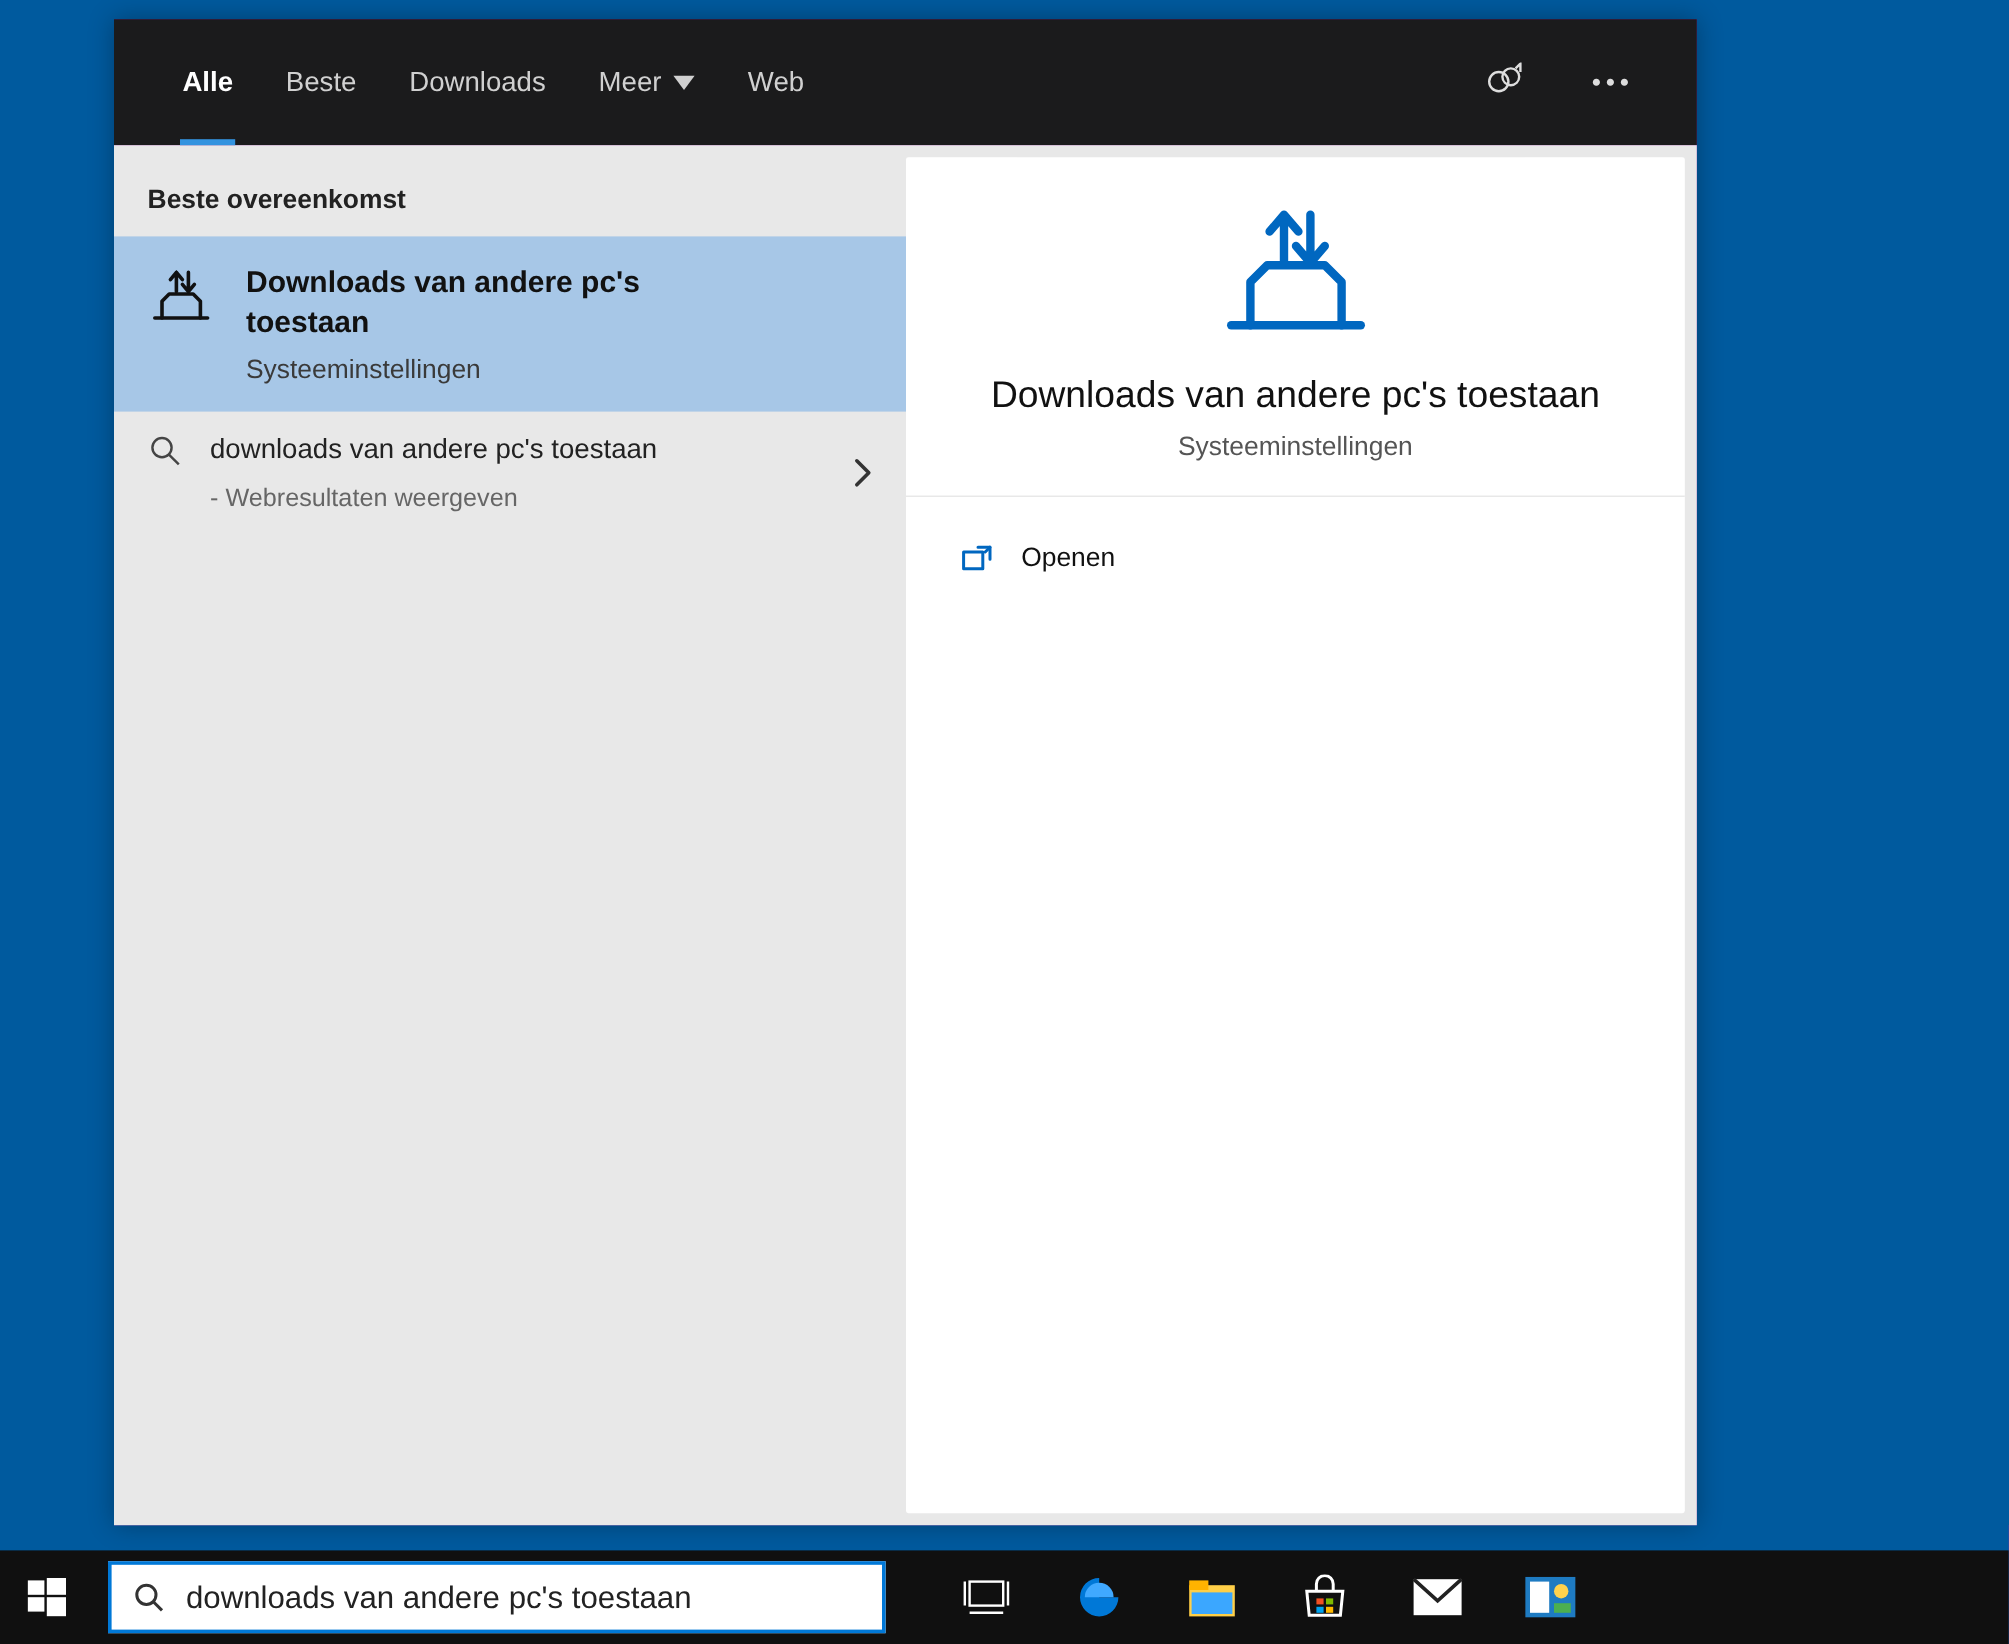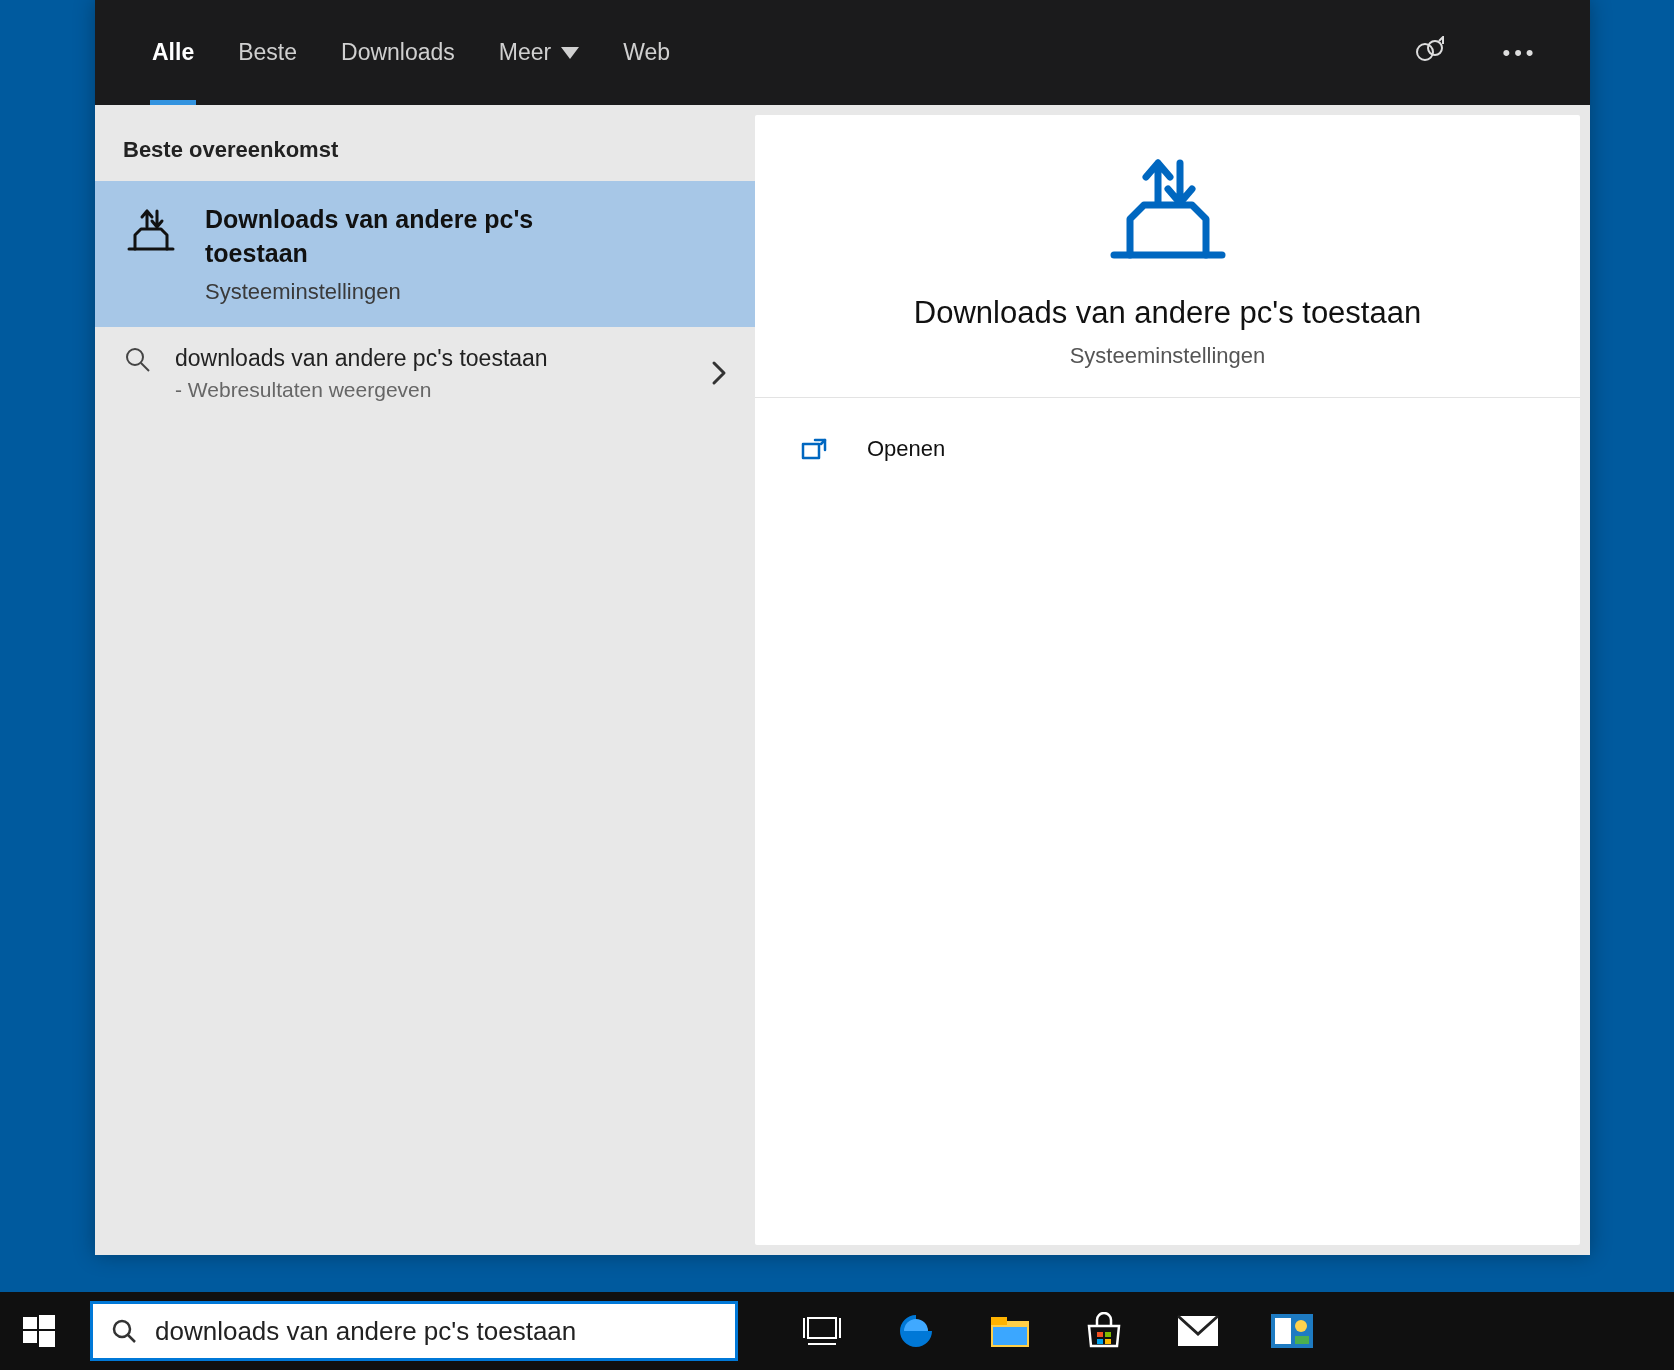--- a/index.html
+++ b/index.html
@@ -1,20 +1,20 @@
 <!DOCTYPE html>
 <html><head>
 <meta charset="utf-8">
 <style>
   * { margin: 0; padding: 0; box-sizing: border-box; font-family: "Segoe UI", Arial, sans-serif; }
   body { width: 1674px; height: 1370px; background: #005a9e; overflow: hidden; position: relative; }
 
   
   .search-panel {
-    position: absolute; top: 0; left: 95px; width: 1495px; height: 1255px;
+    position: absolute; top: 16px; left: 95px; width: 1319px; height: 1255px;
     background: #a21caf; display: flex; flex-direction: column;
     box-shadow: 0 0 20px rgba(0,0,0,.3);
   }
 
   
   .tabs-bar {
     height: 105px; background: #1b1b1c; display: flex; align-items: center;
     padding: 0 20px 0 35px; color: #fff;
   }
   .tab {
@@ -46,29 +46,29 @@
   }
   .best-match .result-title { font-size: 25px; font-weight:600; color:#111; line-height:1.35; max-width: 430px;}
   .best-match .result-sub { font-size: 22px; color: #3a3a3a; margin-top: 8px;}
   .bm-icon { margin-top: 2px; }
 
   .web-result {
     padding: 18px 28px 18px 28px; display:flex; align-items:flex-start; gap: 24px; cursor:pointer;
   }
   .web-result .wr-body { flex:1; }
   .web-result .wr-title { font-size: 23px; color:#222; }
-  .web-result .wr-sub { font-size: 21px; color:#666; margin-top:6px; }
+  .web-result .wr-sub { font-size: 21px; color:#666; margin-top:16px; }
   .web-result .chev-right { align-self:center; }
 
   
   .preview-head { text-align:center; padding: 40px 40px 28px 40px; border-bottom: 1px solid #e3e3e3; }
   .preview-title { font-size: 31px; font-weight:400; color:#111; margin-top: 30px; }
   .preview-sub { font-size: 22px; color:#555; margin-top: 12px; }
   .preview-actions { padding: 30px 46px; }
-  .action-row { display:flex; align-items:center; gap: 40px; font-size:22px; color:#111; cursor:pointer; padding:8px 0;}
+  .action-row { display:flex; align-items:center; gap: 24px; font-size:22px; color:#111; cursor:pointer; padding:8px 0;}
 
   
   .taskbar {
     position:absolute; left:0; right:0; bottom:0; height:78px; background:#101010;
     display:flex; align-items:center;
   }
   .start-btn { width: 78px; height:78px; display:flex; align-items:center; justify-content:center; cursor:pointer;}
   .search-box {
     height: 60px; width: 648px; margin-left: 12px; background:#fff;
     border: 3px solid #0078d7; display:flex; align-items:center; padding: 0 18px; gap: 18px;

